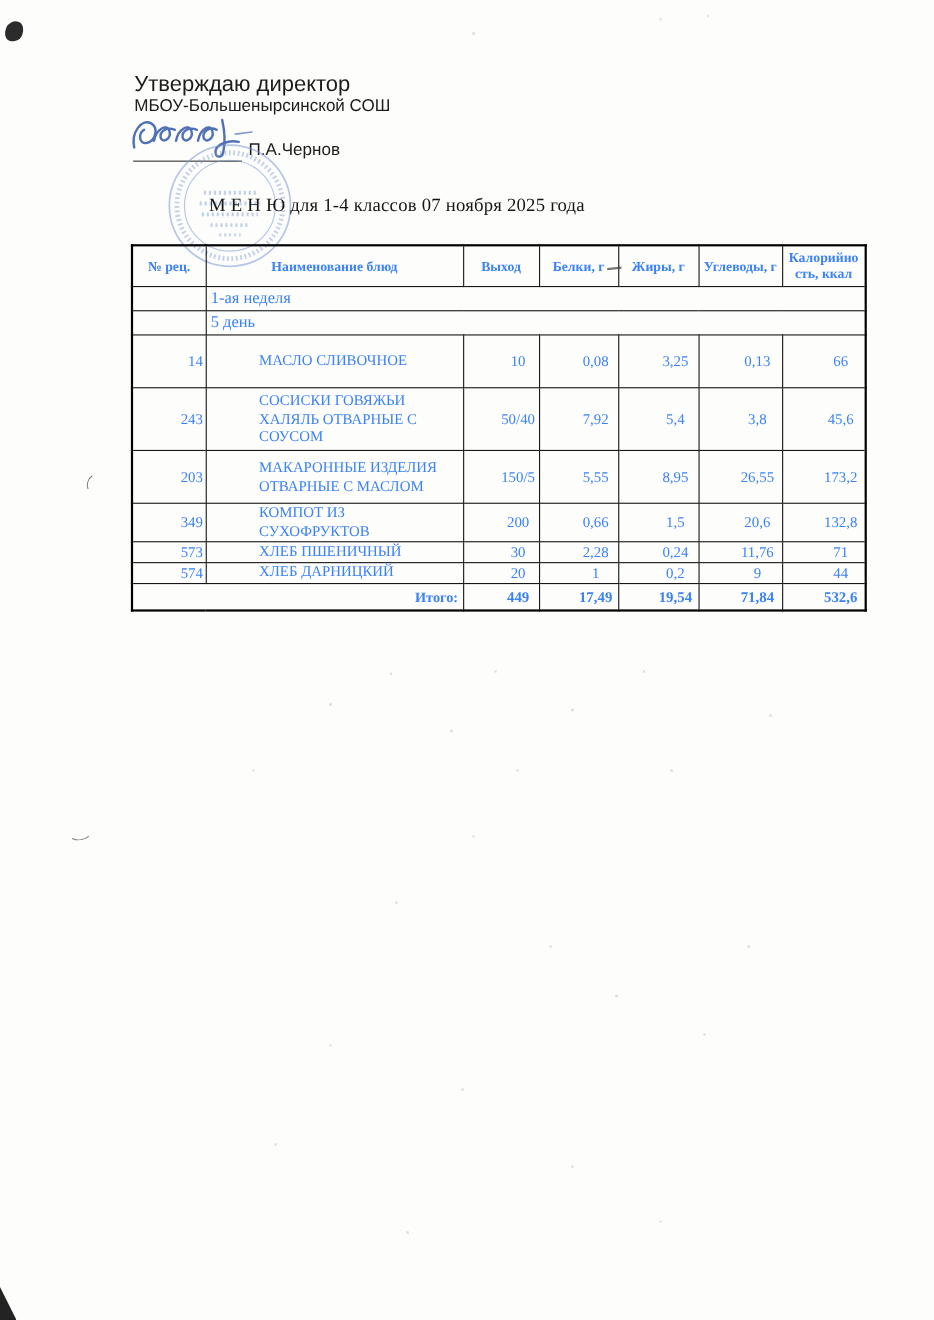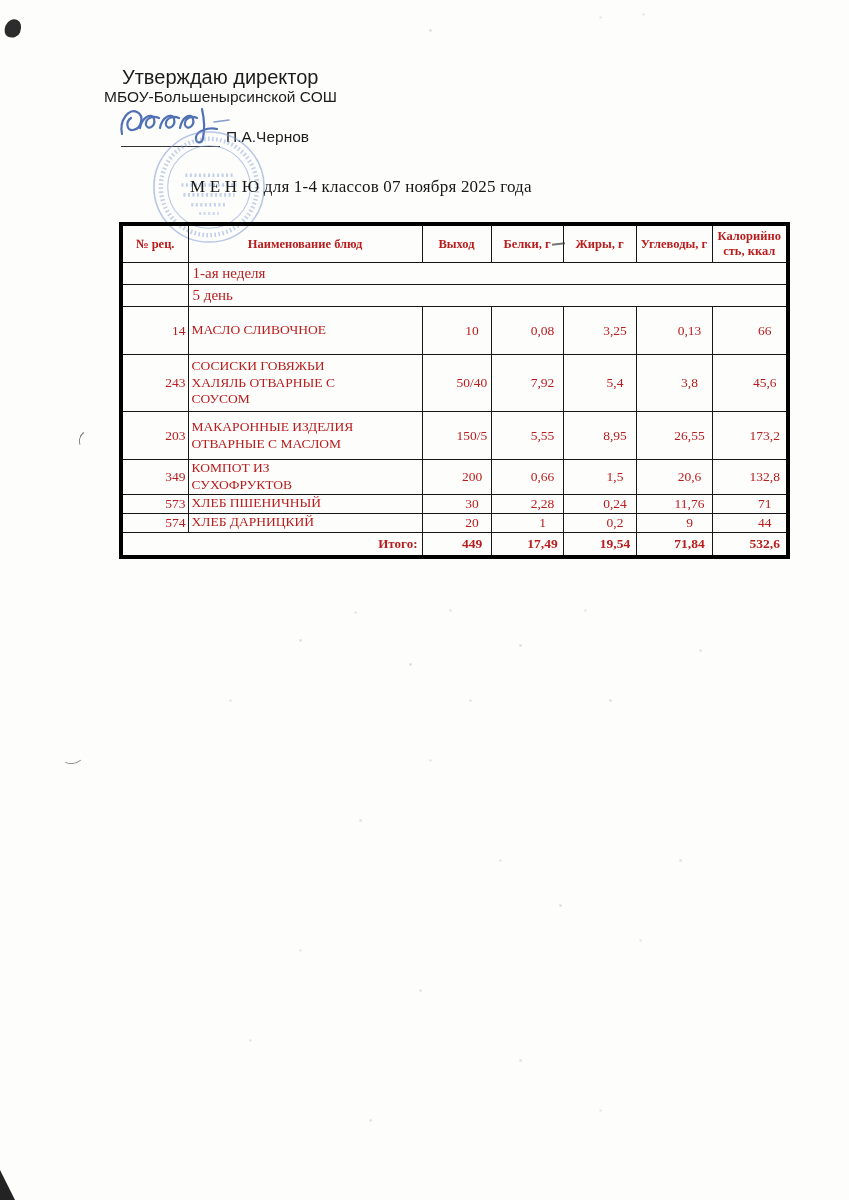--- a/index.html
+++ b/index.html
@@ -11,21 +11,21 @@
     font-family:"Liberation Serif", serif;
     color:#1a1a1a;
   }
   
   .approve-line{
     position:absolute;left:122px;top:66px;
     font-family:"Liberation Sans", sans-serif;
     font-size:20px;color:#1c1c1c;
   }
   .school-line{
-    position:absolute;left:104px;top:88px;
+    position:absolute;left:122px;top:88px;
     font-family:"Liberation Sans", sans-serif;
     font-size:15.5px;color:#1c1c1c;
   }
   .sig-underline{
     position:absolute;left:121px;top:146px;width:99px;height:0;
     border-bottom:1.6px solid #333;
   }
   .signer-name{
     position:absolute;left:226px;top:128px;
     font-family:"Liberation Sans", sans-serif;
@@ -40,36 +40,36 @@
   }
   .doc-title{
     position:absolute;left:190px;top:177px;
     font-family:Liberation Serif, serif;
     font-size:17px;color:#161616;letter-spacing:.2px;
   }
   
   .table-wrap{position:absolute;left:119px;top:222px;}
   table.menu-table{
     border-collapse:collapse;table-layout:fixed;width:667px;
-    border:4px solid #000000;
-    font-family:"Liberation Serif", serif;color:#b91c1c;
+    border:2px solid #000000;
+    font-family:"Liberation Serif", serif;color:#3b82f6;
   }
   .menu-table th,.menu-table td{
     border:1px solid #161616;
     padding:0 2px;vertical-align:middle;overflow:hidden;
   }
   .menu-table th{
     font-size:12.5px;font-weight:bold;text-align:center;line-height:1.2;height:36px;
   }
   .menu-table td{font-size:13.5px;padding-left:33px;}
   tr.section-row{height:22px;}
   td.sec-label{font-weight:normal;font-size:15px;text-align:left;padding-left:4px;}
   td.c-num{text-align:right;padding-right:2px;}
   td.c-name{text-align:left;padding-left:3px;line-height:1.25;}
-  td.c-name .nametext{display:inline-block;max-width:176px;}
+  td.c-name .nametext{display:inline-block;max-width:176px;margin-left:45px;}
   td.c-val{text-align:center;}
   tr.row-0{height:48px;}
   tr.row-1{height:57px;}
   tr.row-2{height:48px;}
   tr.row-3{height:22px;}
   tr.row-4{height:19px;}
   tr.row-5{height:19px;}
   tr.total-row{height:25px;}
   tr.total-row td{font-weight:bold;}
   td.total-label{text-align:right;padding-right:4px;font-size:13px;}

